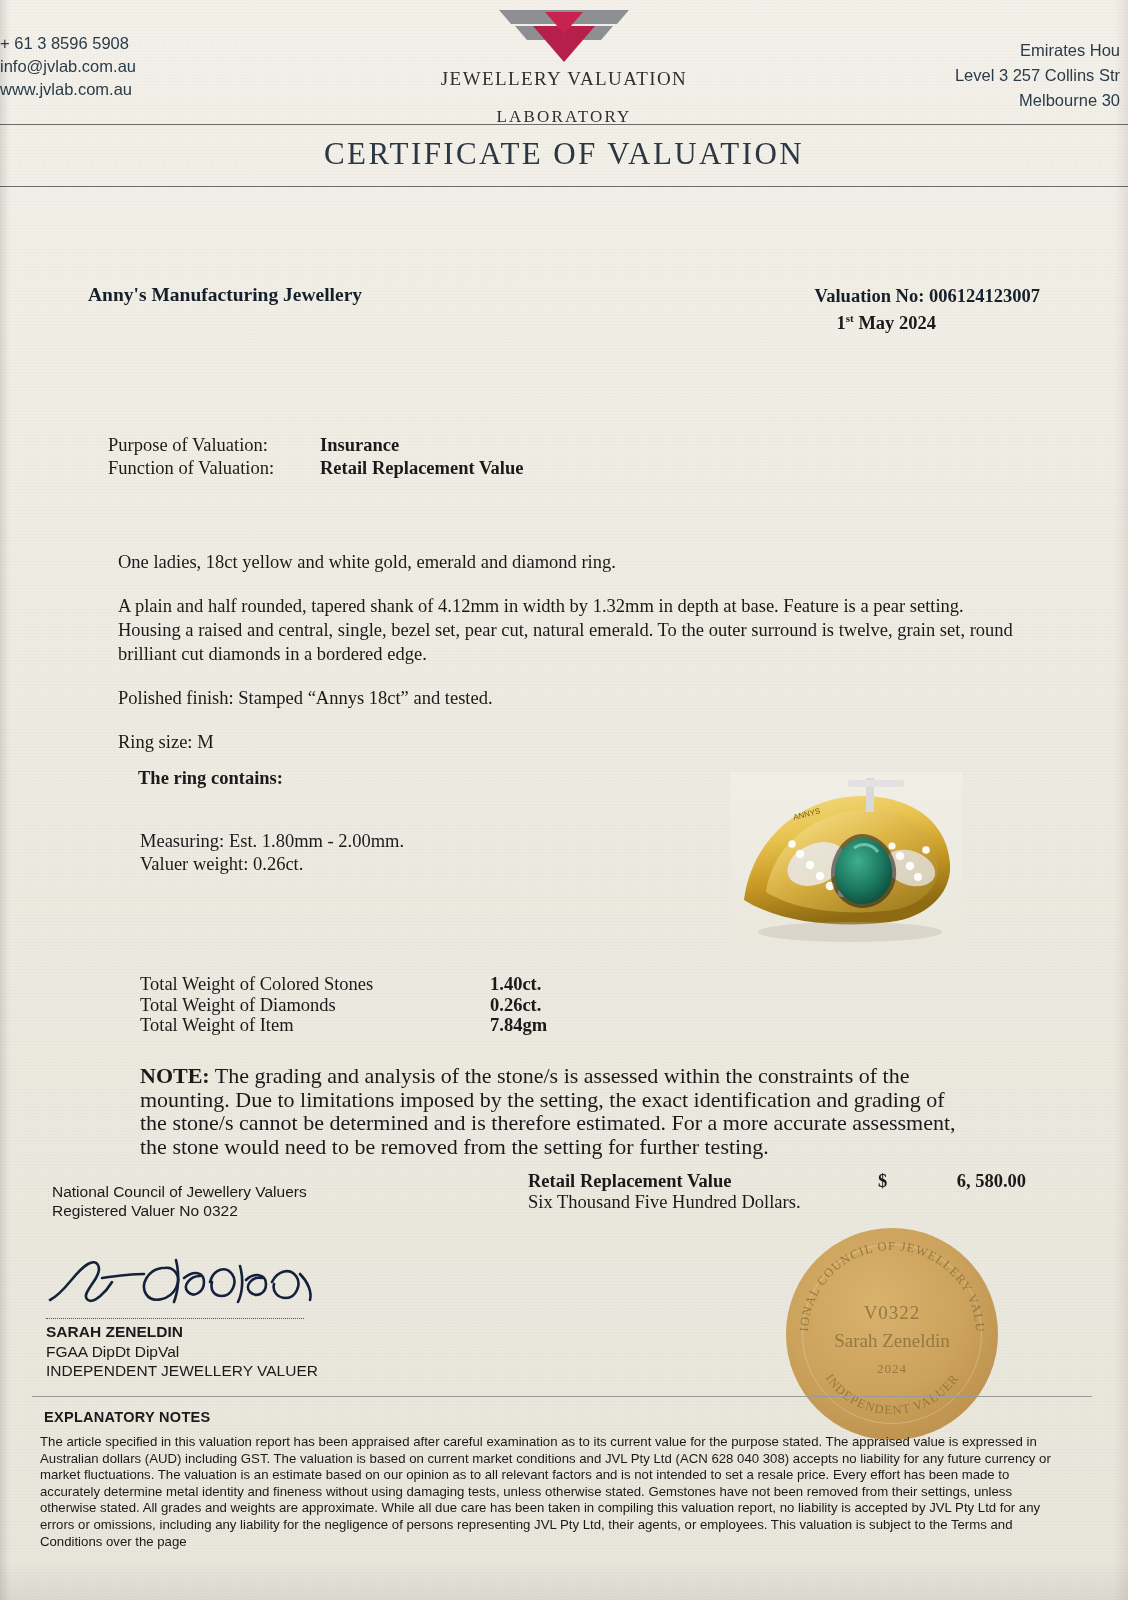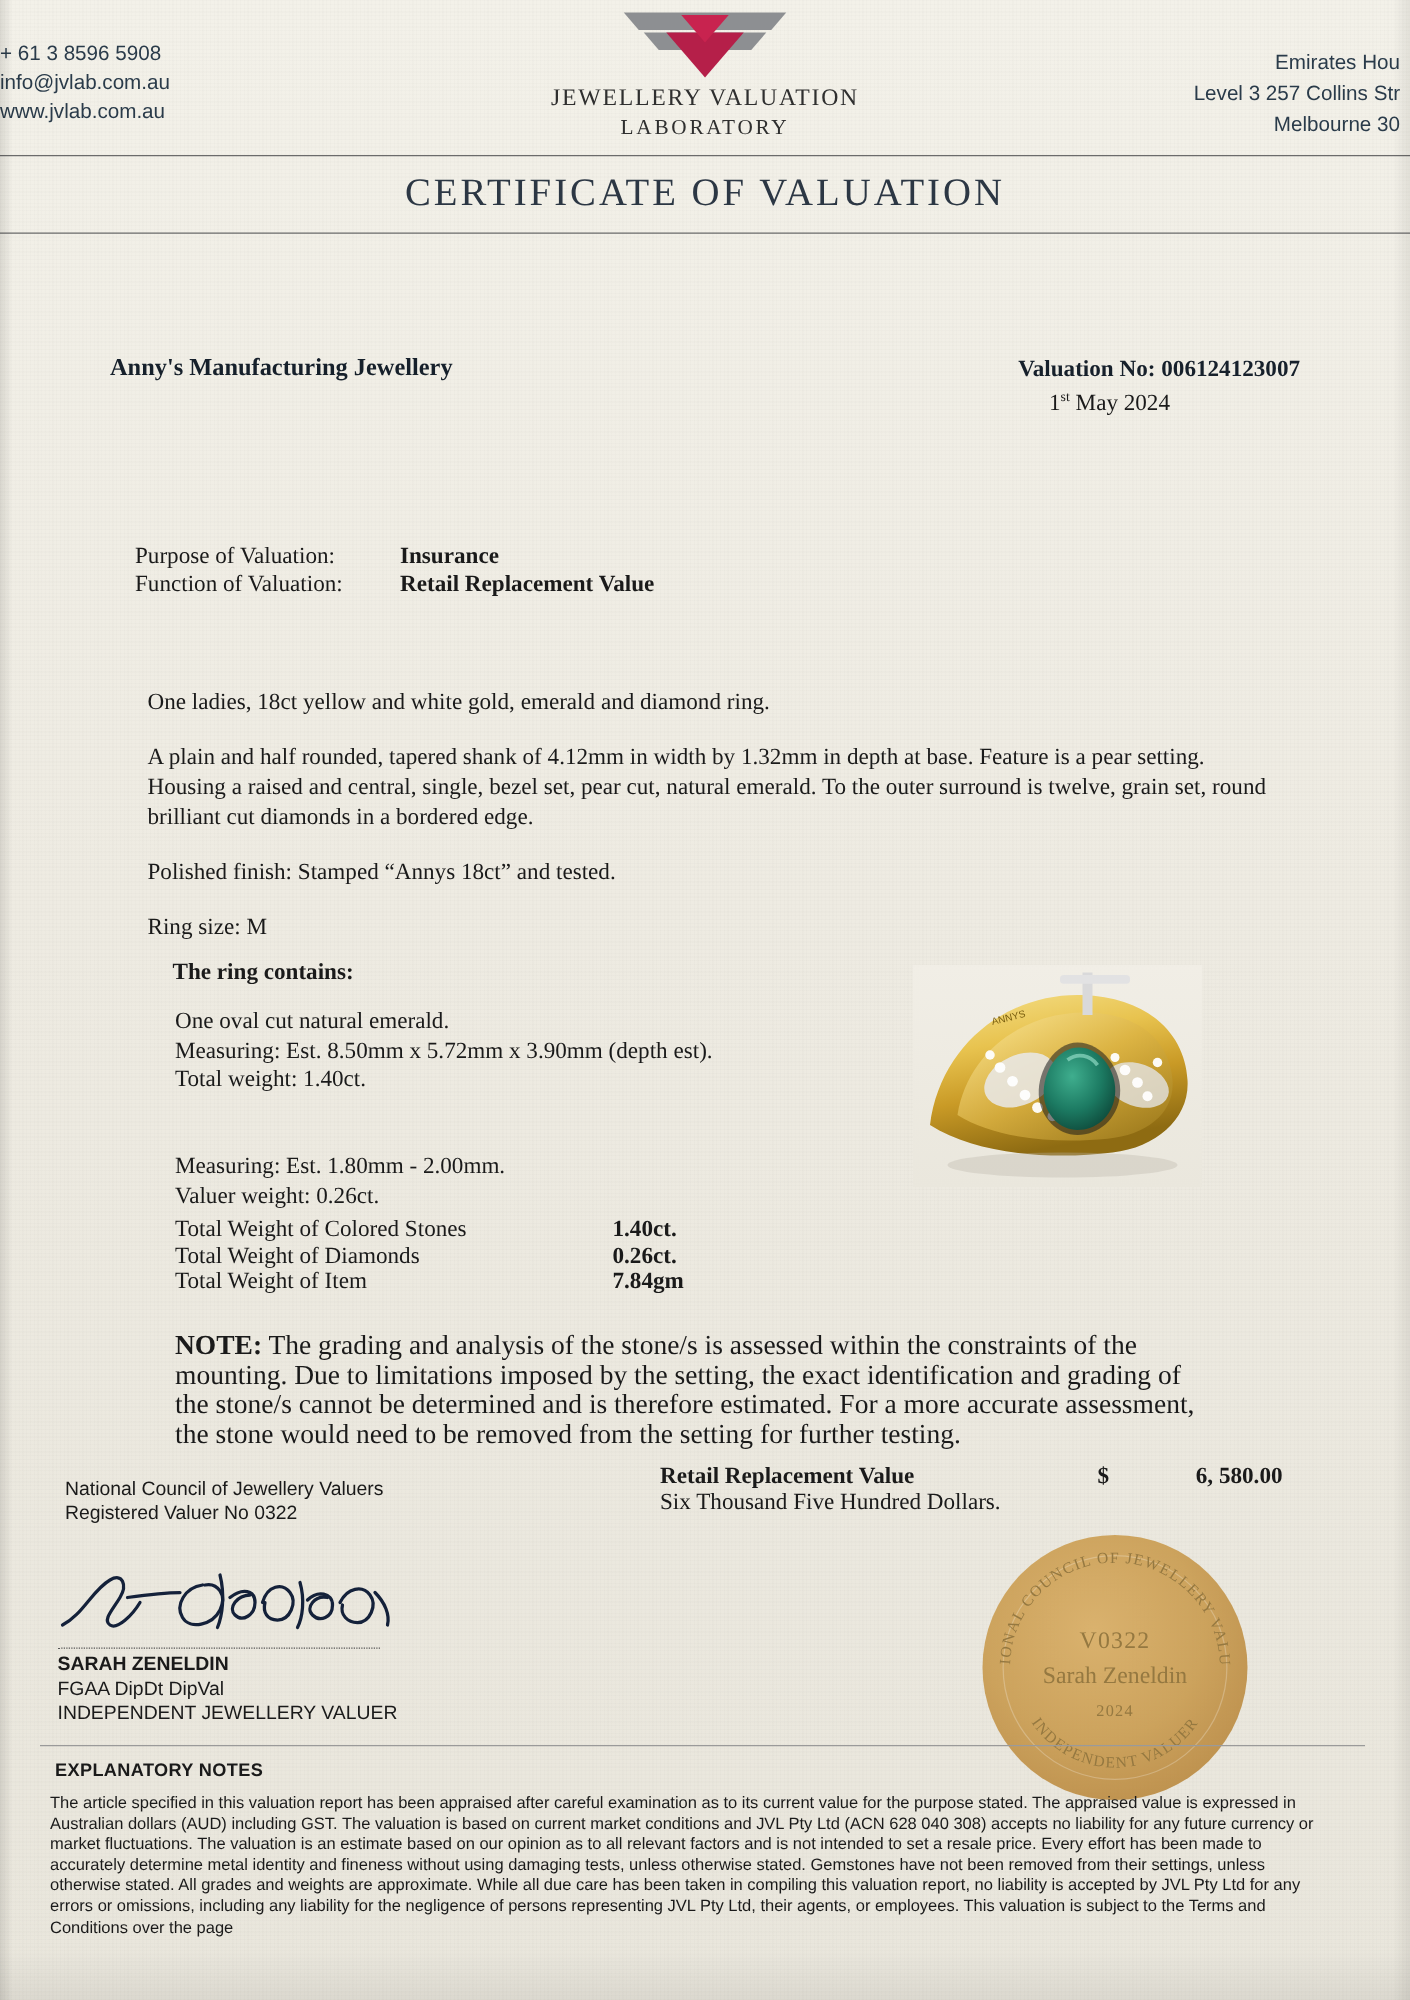--- a/index.html
+++ b/index.html
@@ -24,35 +24,35 @@
   }
   
   .header{position:absolute;left:0;top:0;width:1128px;height:118px;}
   .hdr-left{position:absolute;left:0;top:32px;width:300px;font-size:16.5px;line-height:23px;color:#2a3b4a;font-family:"Liberation Sans",sans-serif;}
   .hdr-left div{white-space:nowrap;}
   .hdr-right{position:absolute;right:8px;top:38px;text-align:right;font-size:16.5px;line-height:25px;color:#2a3b4a;font-family:"Liberation Sans",sans-serif;}
   .hdr-right div{white-space:nowrap;}
   .logo-wrap{position:absolute;left:50%;top:8px;transform:translateX(-50%);text-align:center;width:360px;}
   .logo-mark{height:56px;display:flex;align-items:flex-start;justify-content:center;}
   .logo-txt1{font-family:"Liberation Serif",serif;font-size:19px;letter-spacing:1.4px;color:#2f2f2f;margin-top:4px;}
-  .logo-txt2{font-family:"Liberation Serif",serif;font-size:17px;letter-spacing:2.2px;color:#2f2f2f;margin-top:2px;}
+  .logo-txt2{font-family:"Liberation Serif",serif;font-size:17px;letter-spacing:2.2px;color:#2f2f2f;margin-top:17px;}
 
   .rule{position:absolute;left:0;width:1128px;height:1px;background:#6b6b6b;}
   .rule.top{top:124px;}
   .rule.bot{top:186px;}
 
   .cert-title{
     position:absolute;left:0;top:136px;width:1128px;text-align:center;
     font-family:"Liberation Serif",serif;font-size:31px;letter-spacing:2.4px;color:#2c3744;
   }
 
   
   .client{position:absolute;left:88px;top:284px;font-size:19.5px;font-weight:bold;color:#16202b;}
   .valno{position:absolute;right:88px;top:286px;text-align:right;font-size:18.5px;font-weight:bold;color:#16202b;}
-  .valdate{position:absolute;right:192px;top:312px;font-size:18.5px;font-weight:normal;}
+  .valdate{position:absolute;right:192px;top:312px;font-size:18.5px;font-weight:bold;}
   .valdate sup{font-size:11px;vertical-align:super;}
 
   .purpose{position:absolute;left:108px;top:434px;font-size:18.5px;line-height:23px;}
   .purpose .row{display:flex;}
   .purpose .lab{width:212px;}
   .purpose .val{font-weight:bold;}
 
   .desc{position:absolute;left:118px;top:550px;width:900px;font-size:18.5px;line-height:24px;}
   .desc p{margin:0 0 20px 0;}
   .bold{font-weight:bold;}
@@ -170,25 +170,20 @@
   <div class="desc">
     <p>One ladies, 18ct yellow and white gold, emerald and diamond ring.</p>
     <p>A plain and half rounded, tapered shank of 4.12mm in width by 1.32mm in depth at base. Feature is a pear setting. Housing a raised and central, single, bezel set, pear cut, natural emerald. To the outer surround is twelve, grain set, round brilliant cut diamonds in a bordered edge.</p>
     <p>Polished finish: Stamped “Annys 18ct” and tested.</p>
     <p>Ring size: M</p>
   </div>
 
   <div class="contains">The ring contains:</div>
 
   <div class="stones">
-    <p>
-      <span>One oval cut natural emerald.</span><br>
-      <span>Measuring: Est. 8.50mm x 5.72mm x 3.90mm (depth est).</span><br>
-      <span>Total weight: 1.40ct.</span>
-    </p>
     <p>
       <br>
       <span>Measuring: Est. 1.80mm - 2.00mm.</span><br>
       <span>Valuer weight: 0.26ct.</span>
     </p>
   </div>
 
   <div class="totals">
     <div class="t-row">
       <div class="t-lab">Total Weight of Colored Stones</div>

